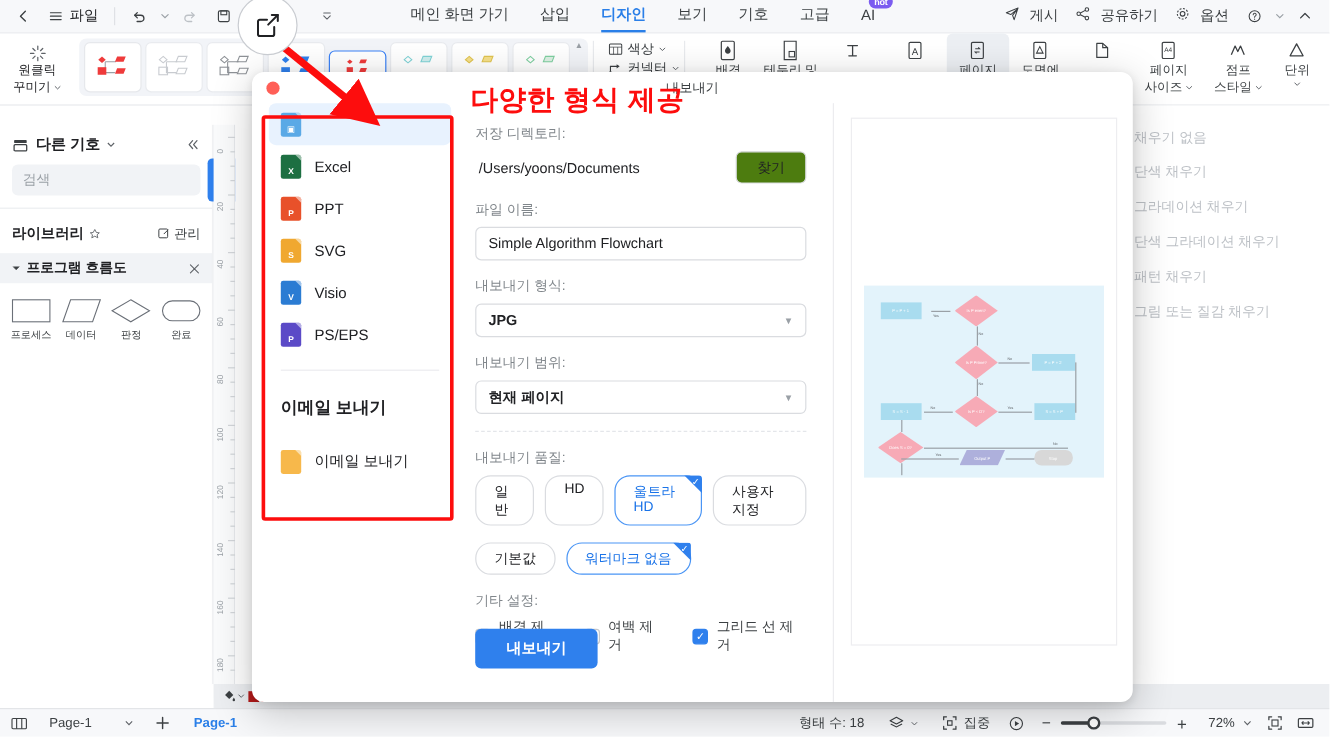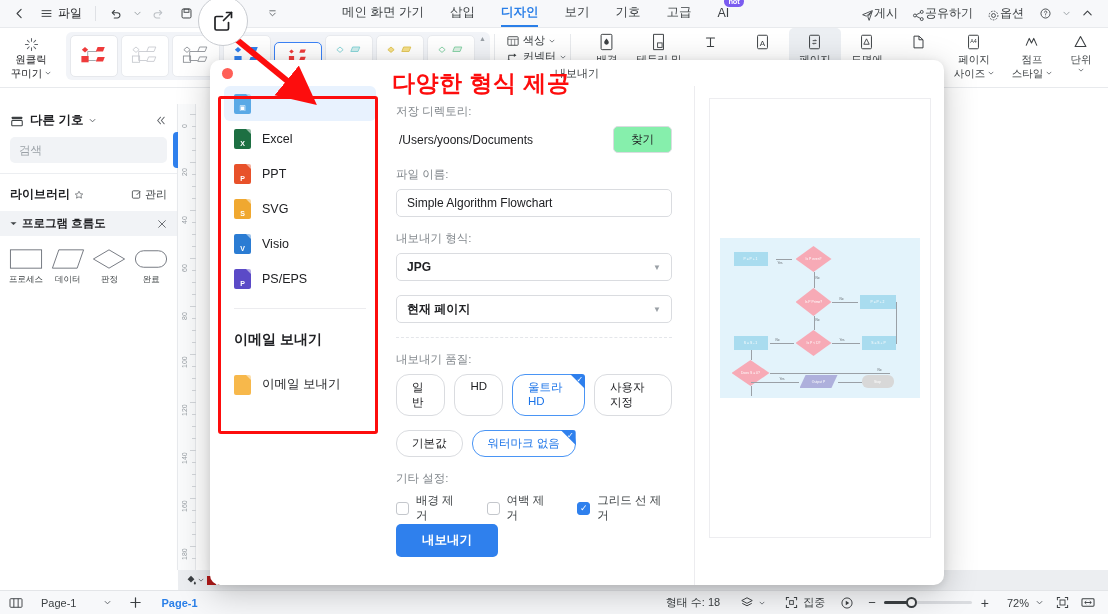--- a/index.html
+++ b/index.html
@@ -33,21 +33,21 @@
   .mb-tab.active::after {
     content:''; position:absolute; left:13px; right:13px; bottom:0px; height:2px; background:#2a7fe8;
   }
   .ai-tab { position: relative; }
   .hot-badge {
     position:absolute; top:-6px; left: 20px;
     background:#7b5cf0; color:#fff; font-size:7.5px; border-radius:6px;
     padding:1px 4px 1px; font-weight:bold; letter-spacing:-0.2px;
   }
   .mb-right { margin-left:auto; display:flex; align-items:center; gap:2px; padding-right:8px; }
-  .mb-ritem { display:flex; align-items:flex-end; gap:0; font-size:12px; color:#3c4043; padding:3px 6px;}
+  .mb-ritem { display:flex; align-items:flex-start; gap:8px; font-size:12px; color:#3c4043; padding:3px 6px;}
   .svgico { display:block; }
 
   
   .ribbon {
     position:absolute; left:0; top:28px; width:1108px; height:60px;
     background:#ffffff; border-bottom:1px solid #e8eaed;
     display:flex; align-items:flex-start;
   }
   .rb-oneclick {
     width:62px; height:58px; display:flex; flex-direction:column; align-items:center;
@@ -187,21 +187,21 @@
     content:''; position:absolute; right:0; top:0; border-width:0 5px 5px 0;
     border-style:solid; border-color:transparent rgba(255,255,255,0.55) transparent transparent;
   }
 
   .dlg-main { flex:1; padding:18px 22px 0 16px; position:relative; }
   .fld-label { font-size:11.5px; color:#80868b; margin-bottom:7px; }
   .fld-row { display:flex; align-items:center; gap:10px; margin-bottom:14px; }
   .dir-text { font-size:12px; color:#202124; flex:1; padding-left:3px; }
   .btn-outline {
     border:1px solid #dadce0; border-radius:5px; font-size:11.5px; color:#202124;
-    padding:5px 17px; background:#86efac; white-space:nowrap;
+    padding:5px 17px; background:#4d7c0f; white-space:nowrap;
   }
   .inp {
     height:28px; border:1px solid #dadce0; border-radius:5px; display:flex; align-items:center;
     padding:0 10px; font-size:12px; color:#202124; background:#fff;
   }
   .sel {
     height:28px; border:1px solid #dadce0; border-radius:5px; display:flex; align-items:center;
     padding:0 10px; font-size:12px; color:#202124; background:#fff; font-weight:600;
   }
   .sel .caret { margin-left:auto; color:#9aa0a6; font-size:8px; }
@@ -843,20 +843,28 @@
       <div class="vr-tick" style="top: 466px;">
         <i style="width: 4px;"></i>
       </div>
       <div class="vr-tick" style="top: 478px;">
         <i style="width: 4px;"></i>
       </div>
     </div>
   <div class="canvas"></div>
 
   <div class="rightpanel">
+    <div class="rp-list">
+      <div class="rp-li">채우기 없음</div>
+      <div class="rp-li">단색 채우기</div>
+      <div class="rp-li">그라데이션 채우기</div>
+      <div class="rp-li">단색 그라데이션 채우기</div>
+      <div class="rp-li">패턴 채우기</div>
+      <div class="rp-li">그림 또는 질감 채우기</div>
+    </div>
   </div>
 
   <div class="palettebar">
     <div class="pal-ico">
       <svg class="svgico" width="12" height="12" viewBox="0 0 14 14">
           <path d="M7 2l4 4-4 4-4-4z" fill="#3c4043"></path>
           <path d="M11.5 8.5c.8 1.3 1.2 2 1.2 2.5a1.2 1.2 0 11-2.4 0c0-.5.4-1.2 1.2-2.5z" fill="#3c4043"></path>
         </svg>
       <svg class="svgico" width="6" height="6" viewBox="0 0 8 8" style="margin-left:1px">
           <path d="M1 2.5L4 5.5 7 2.5" fill="none" stroke="#5f6368" stroke-width="1.1"></path>
@@ -1052,20 +1060,21 @@
 
         <div class="fld-label">파일 이름:</div>
         <div class="inp mb14">Simple Algorithm Flowchart</div>
 
         <div class="fld-label">내보내기 형식:</div>
         <div class="sel mb14">
           <span>JPG</span>
           <span class="caret">▼</span>
         </div>
 
+        <div class="fld-label">내보내기 범위:</div>
         <div class="sel mb14">
           <span>현재 페이지</span>
           <span class="caret">▼</span>
         </div>
 
         <div class="hdiv"></div>
 
         <div class="fld-label">내보내기 품질:</div>
         <div class="chipset">
           <span class="chip">일반</span>

